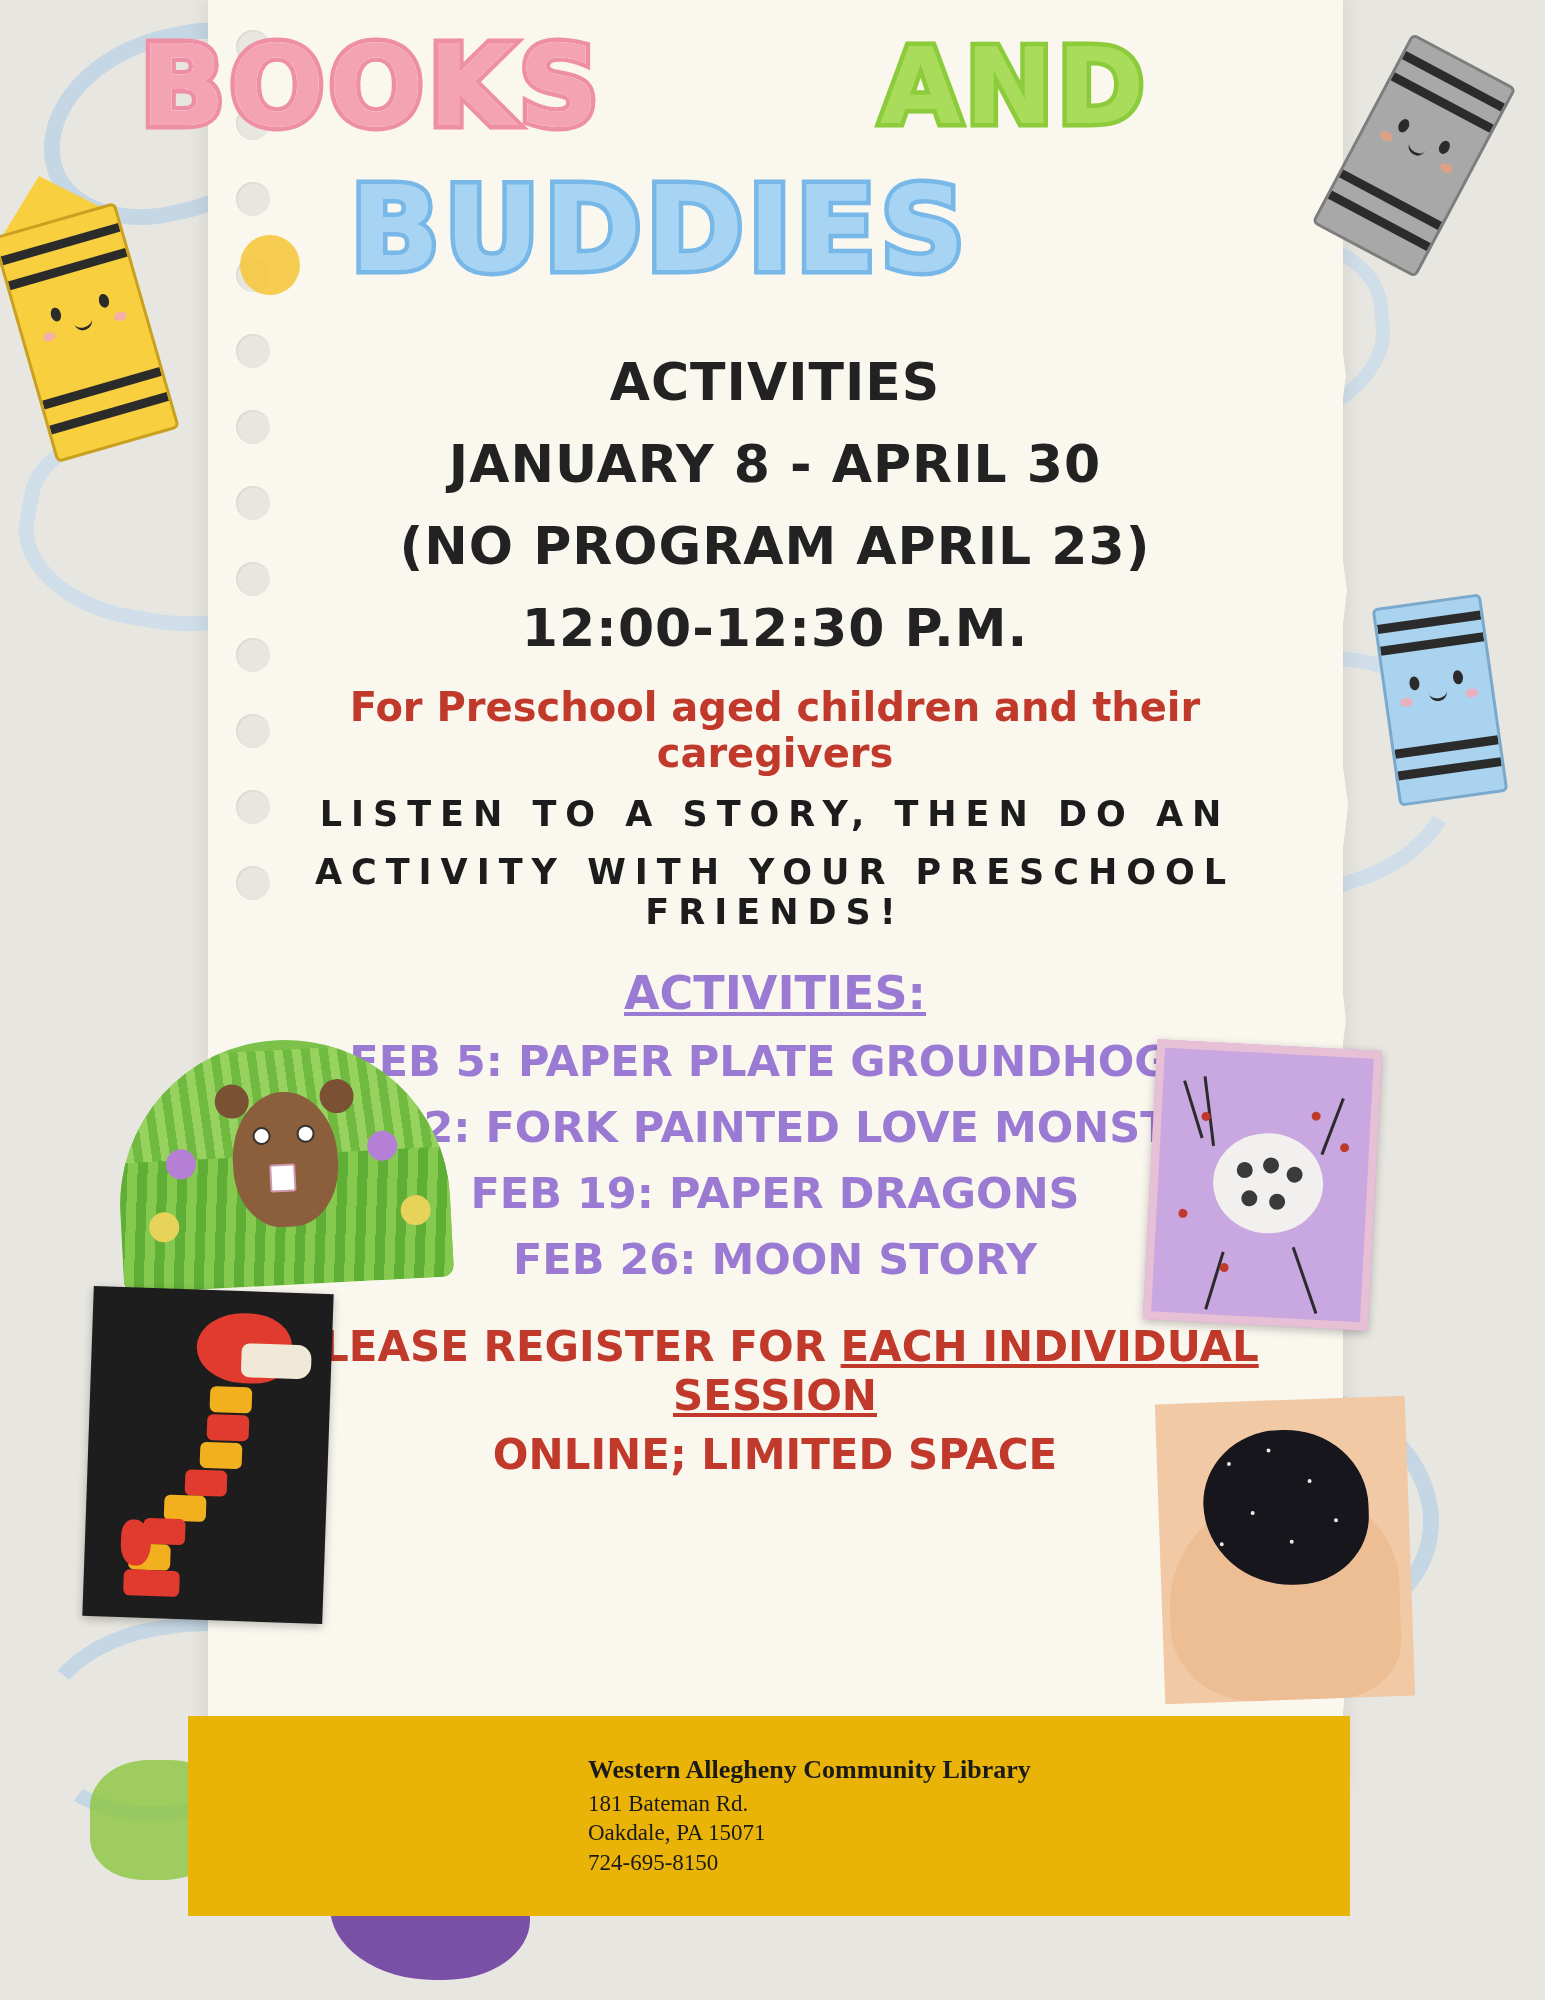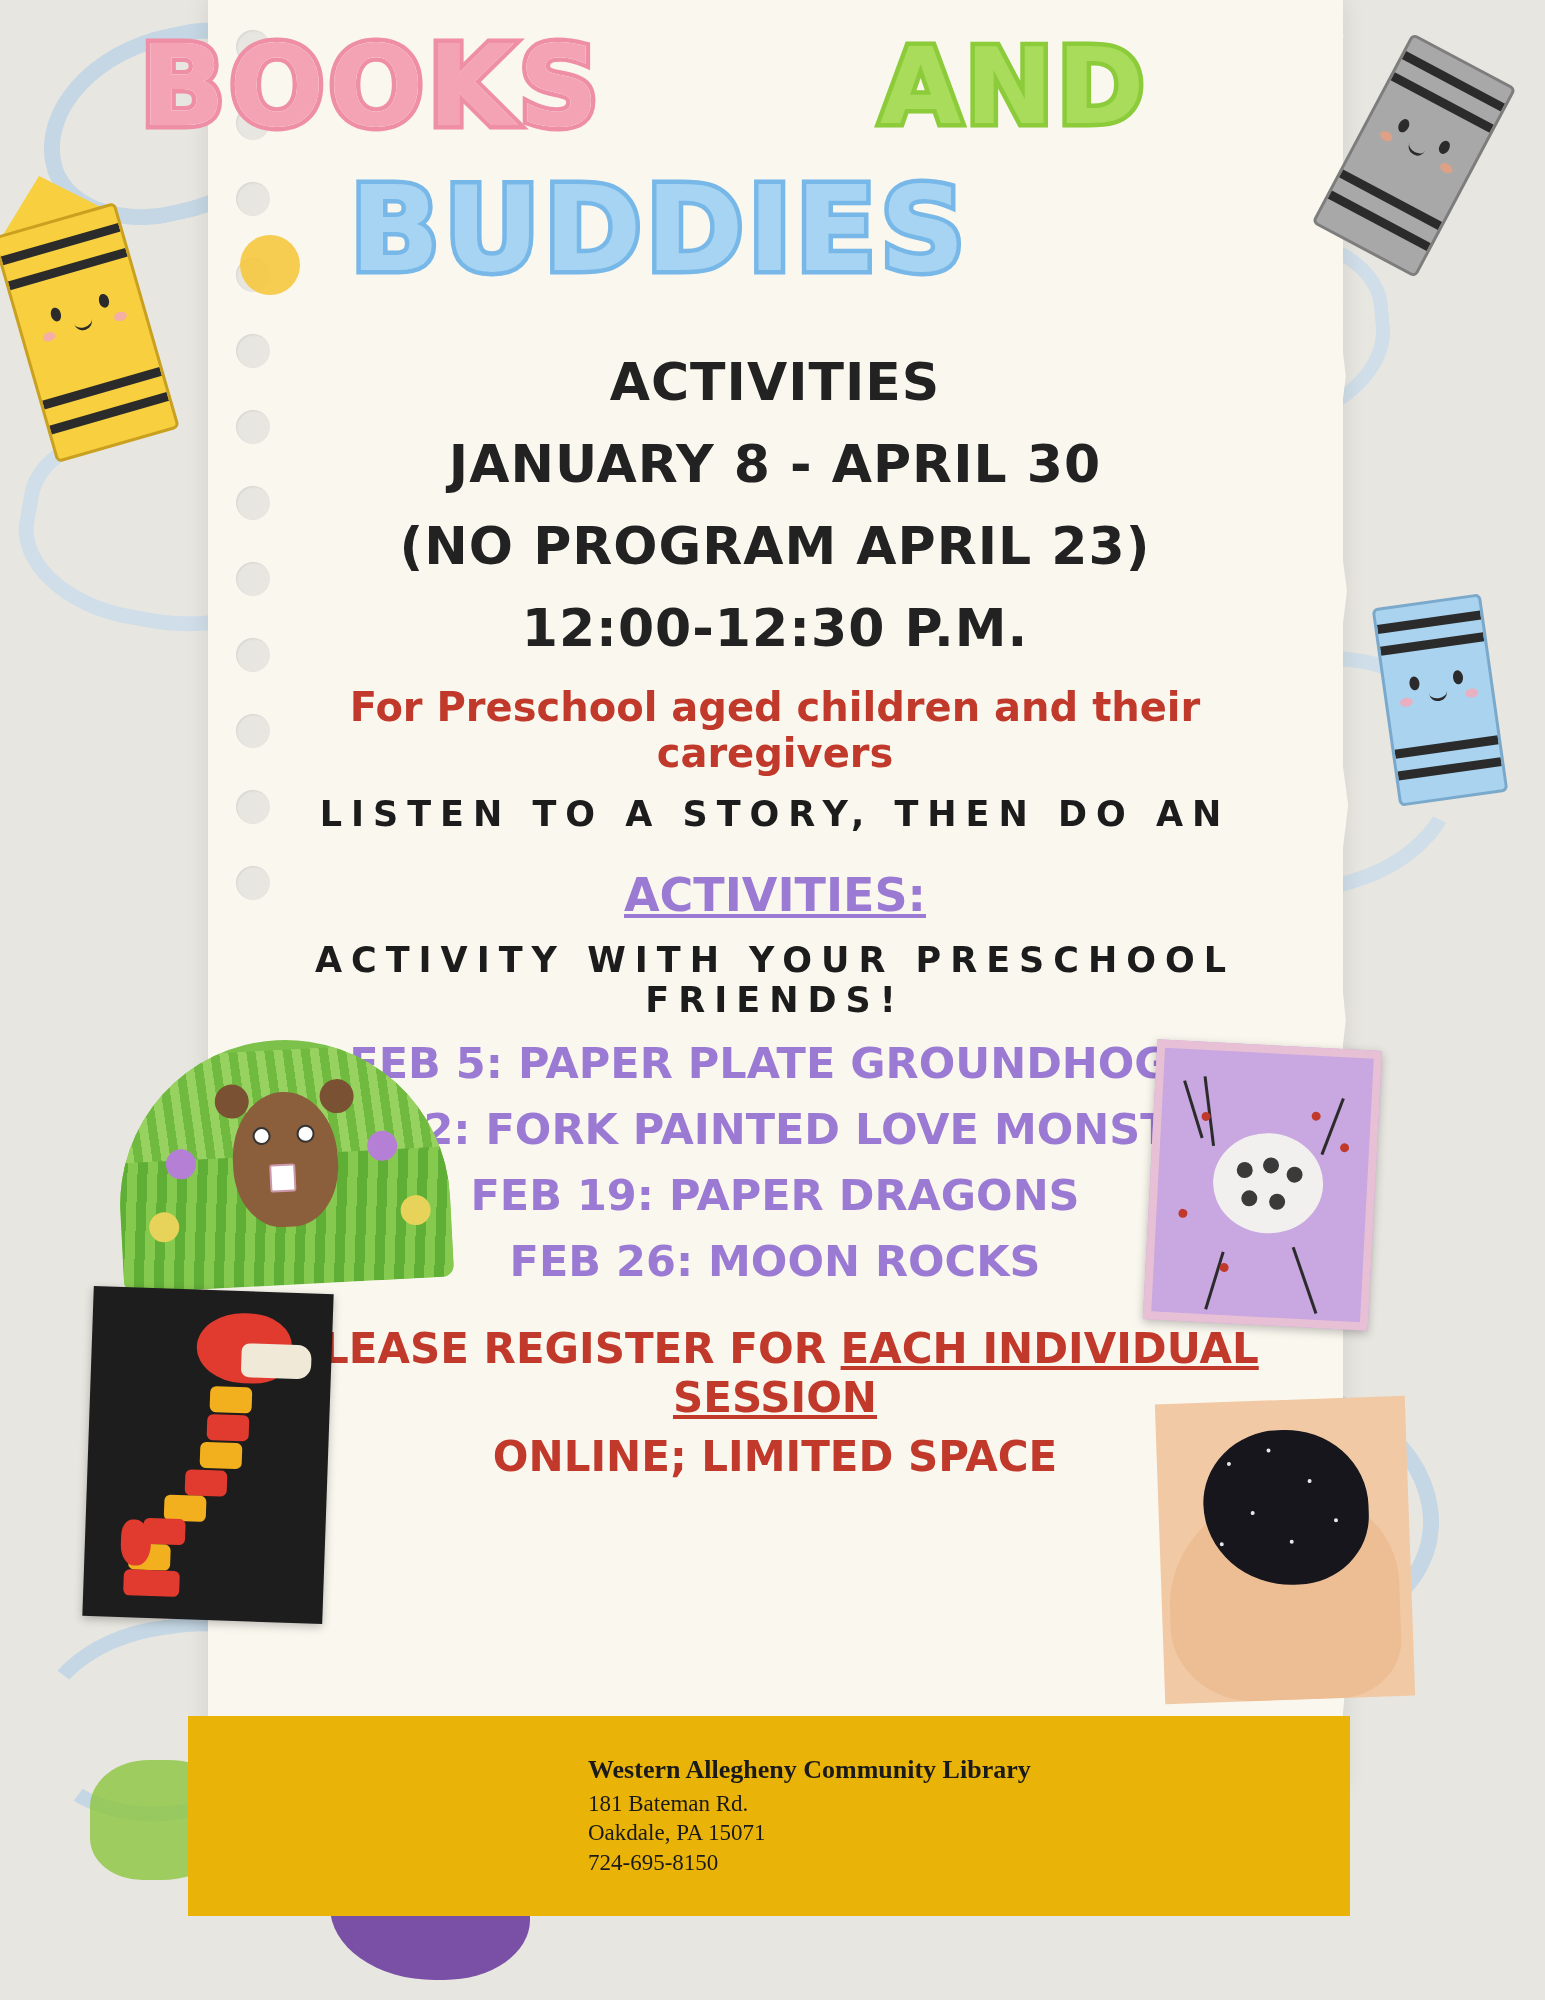--- a/index.html
+++ b/index.html
@@ -328,27 +328,27 @@
 
 <div class="content">
   <div class="hand line-big">ACTIVITIES</div>
   <div class="hand line-big">JANUARY 8 - APRIL 30</div>
   <div class="hand line-big">(NO PROGRAM APRIL 23)</div>
   <div class="hand line-big">12:00-12:30 P.M.</div>
 
   <div class="hand line-red">For Preschool aged children and their caregivers</div>
 
   <div class="hand line-spaced">LISTEN TO A STORY, THEN DO AN</div>
+  <div class="hand line-spaced">ACTIVITY WITH YOUR PRESCHOOL FRIENDS!</div>
+
   <div class="hand activities-head">ACTIVITIES:</div>
-
-  <div class="hand line-spaced">ACTIVITY WITH YOUR PRESCHOOL FRIENDS!</div>
   <div class="hand activity">FEB 5: PAPER PLATE GROUNDHOGS</div>
   <div class="hand activity">FEB 12: FORK PAINTED LOVE MONSTERS</div>
   <div class="hand activity">FEB 19: PAPER DRAGONS</div>
-  <div class="hand activity">FEB 26: MOON ROCKS</div>
+  <div class="hand activity">FEB 26: MOON STORY</div>
 
   <div class="hand register">
     <span>PLEASE REGISTER FOR </span><u>EACH INDIVIDUAL SESSION</u>
   </div>
   <div class="hand register2">ONLINE; LIMITED SPACE</div>
 </div>
 
 <div class="photo" id="photo-groundhog">
   <div class="grass2"></div>
   <div class="grass"></div>

